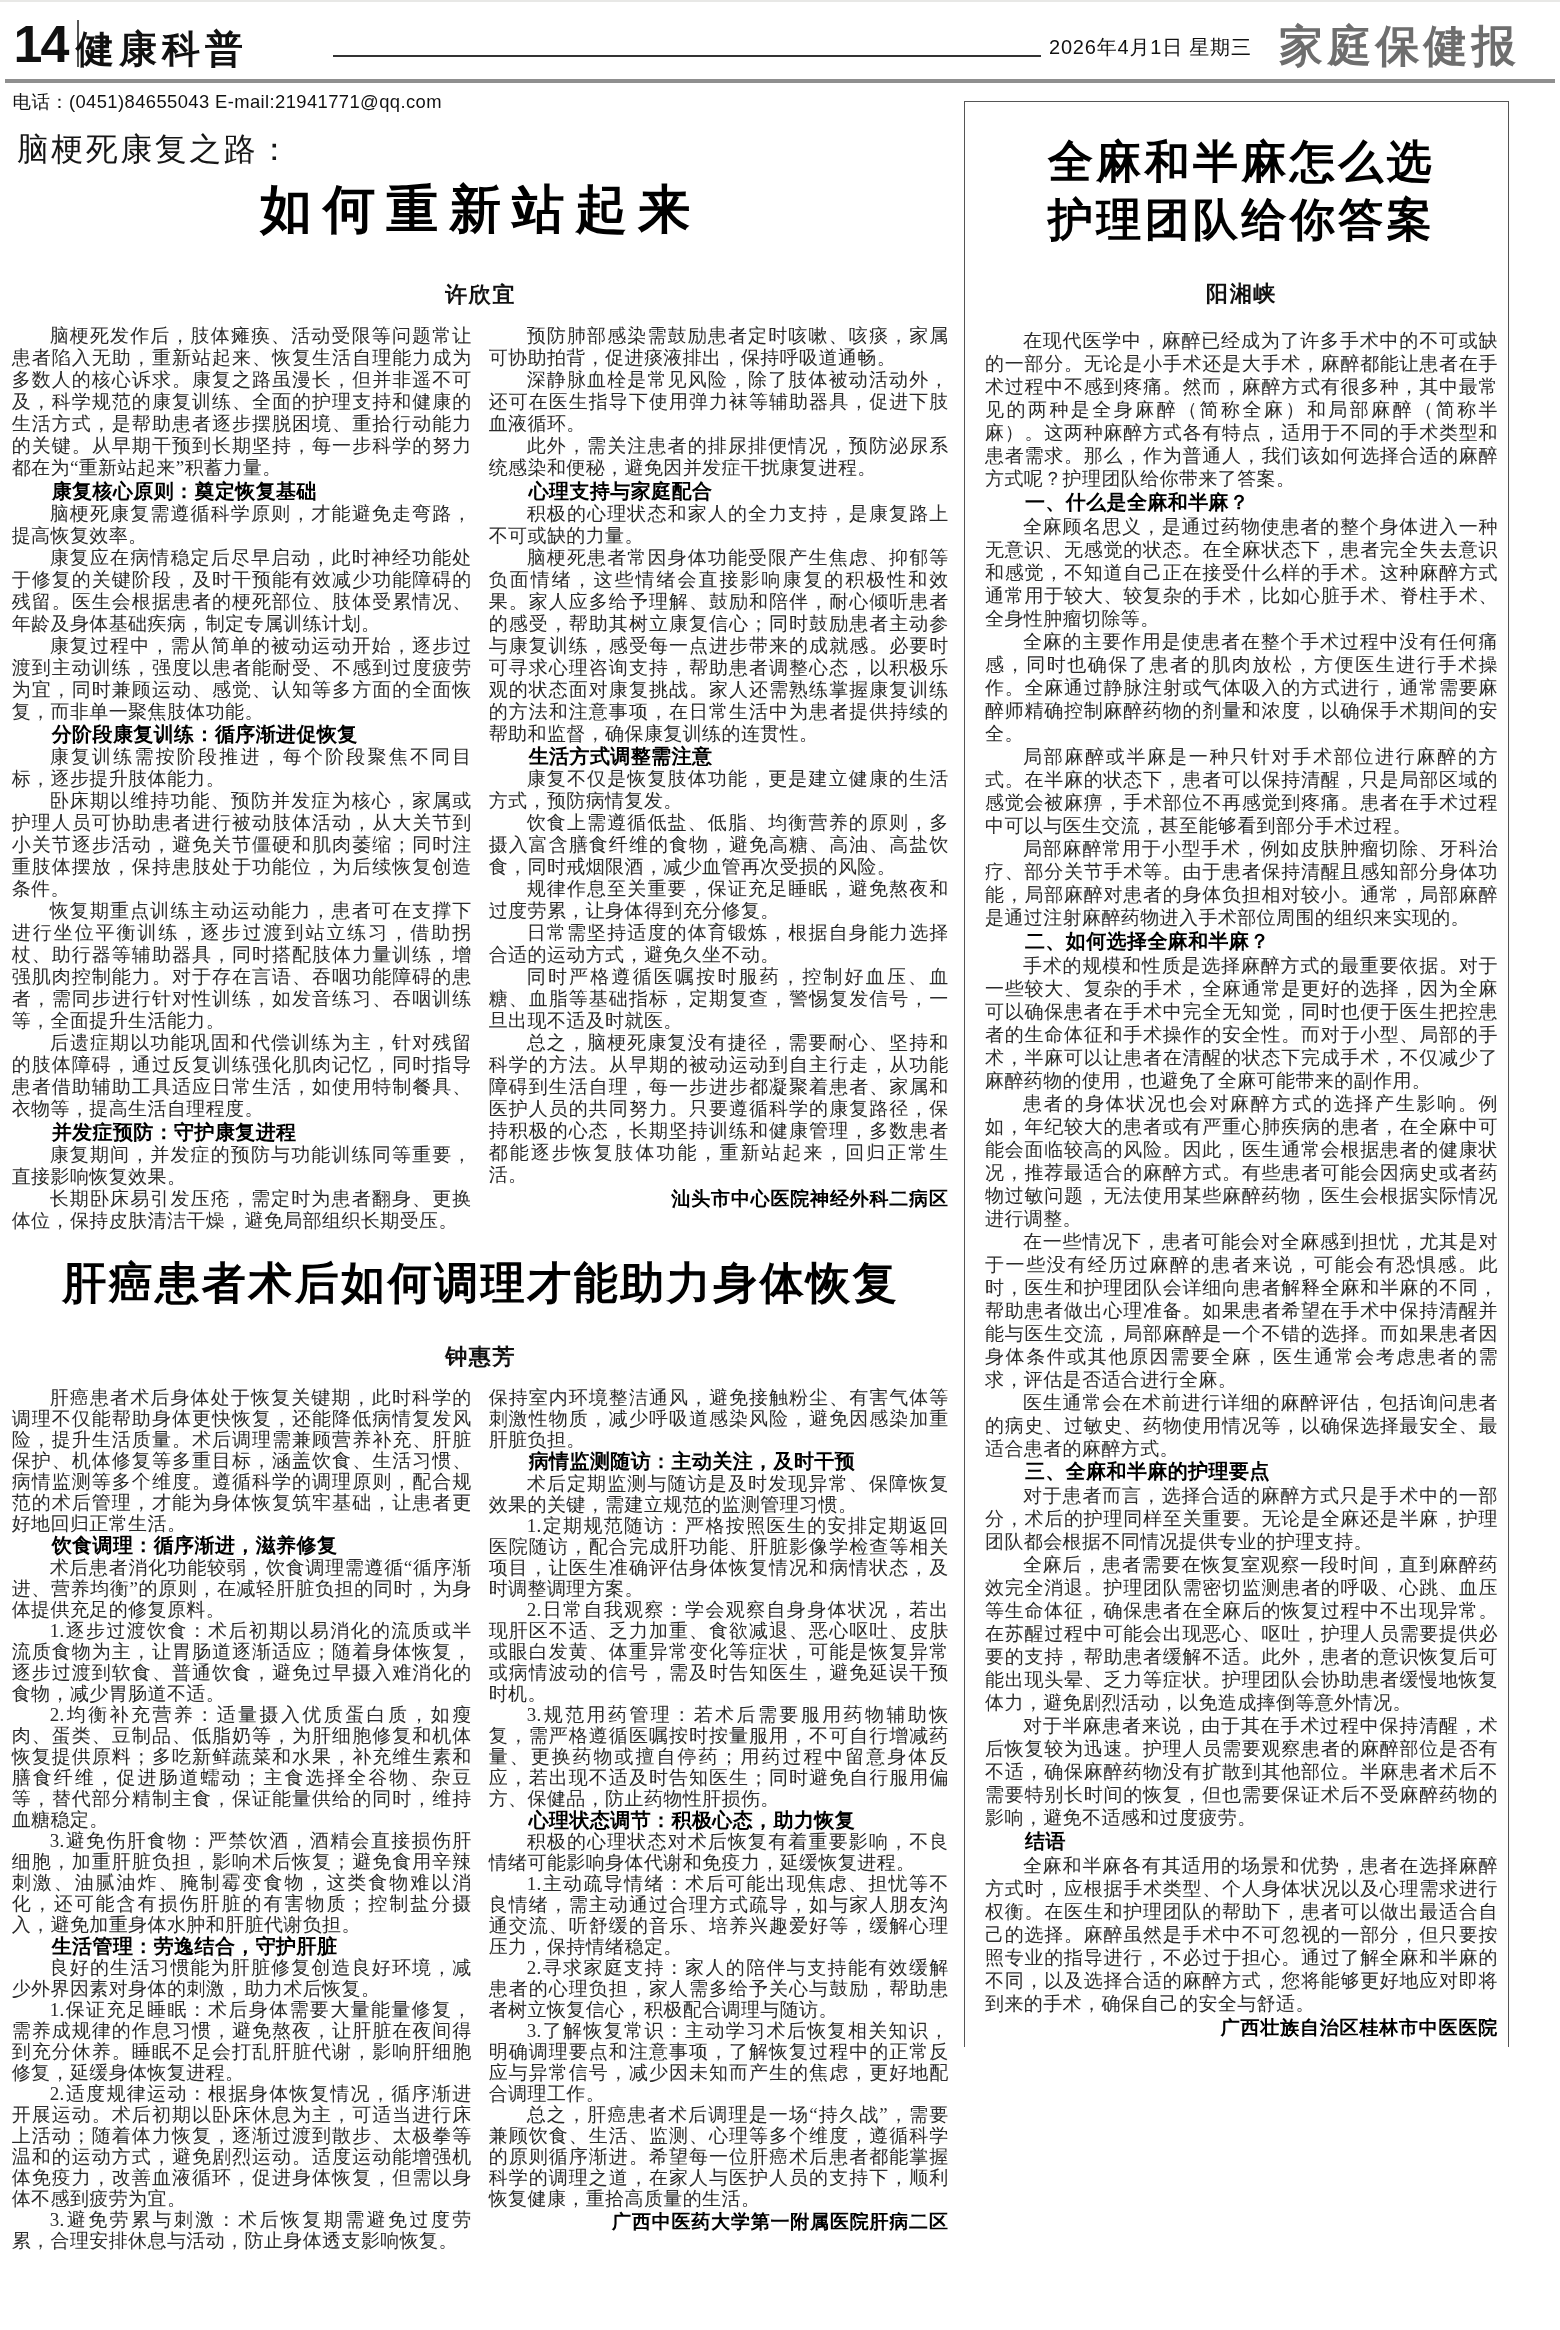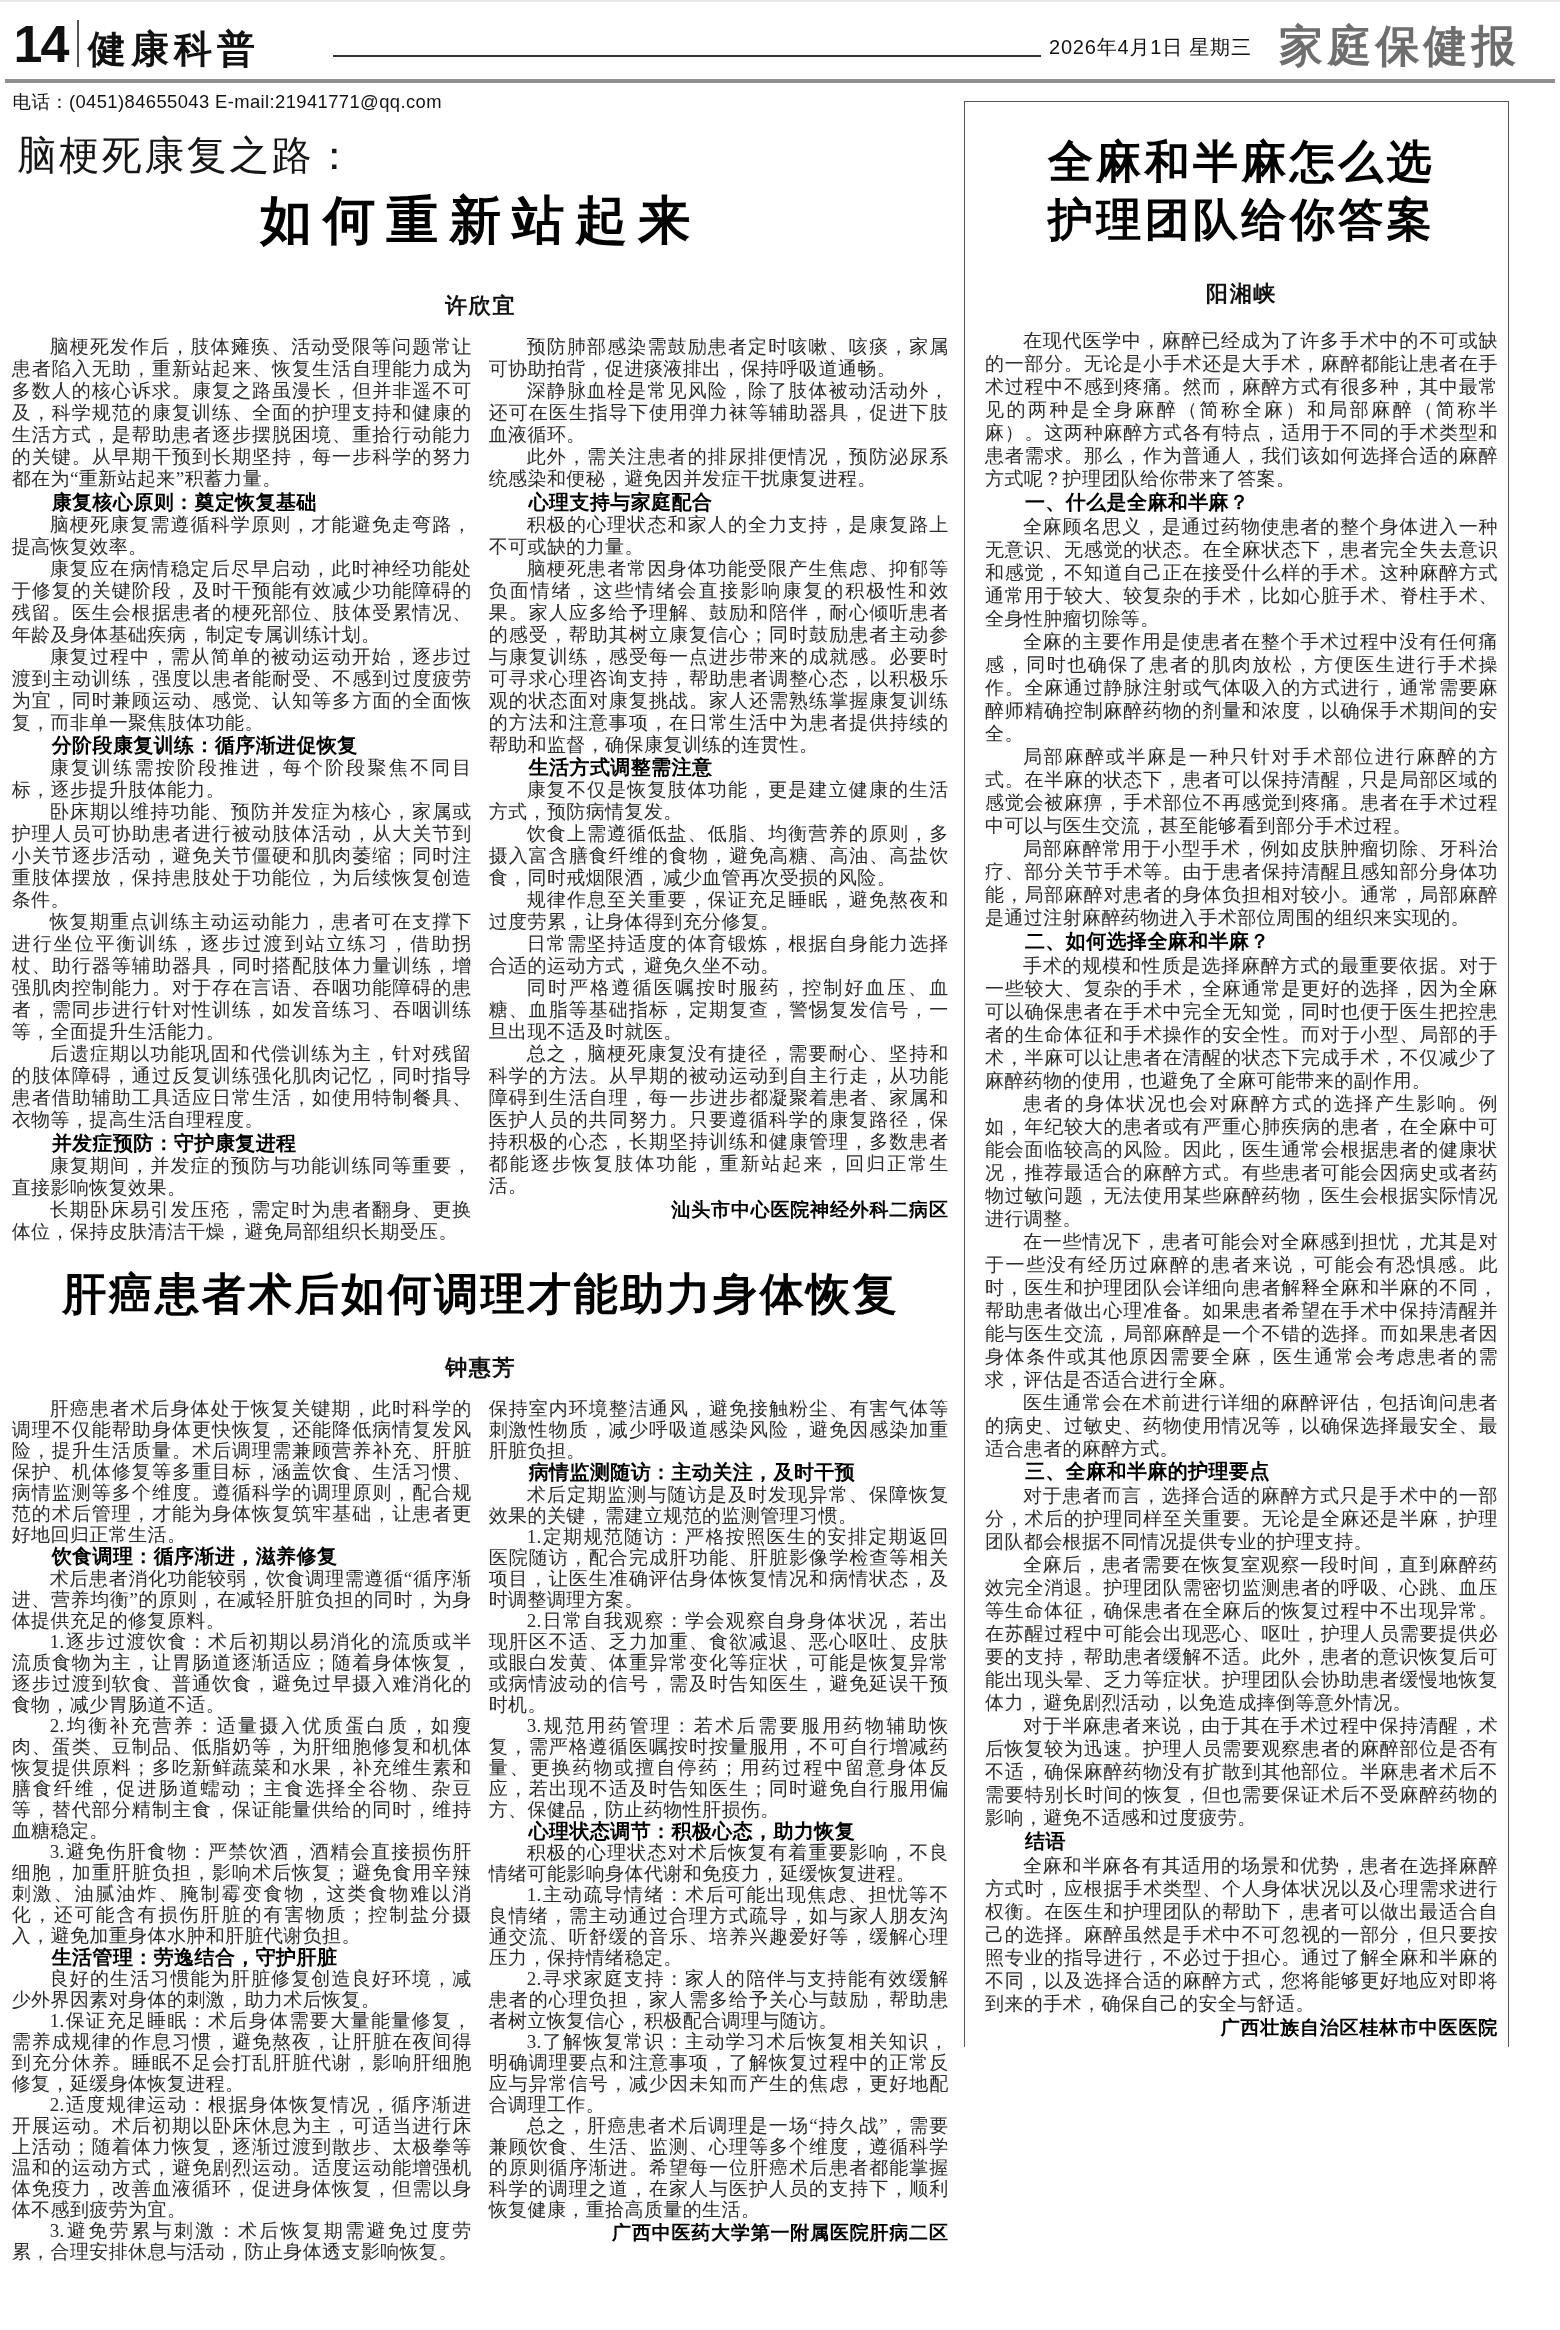--- a/index.html
+++ b/index.html
@@ -5,37 +5,37 @@
   html,body{margin:0;padding:0;background:#e8e8e6;}
   .page{
     position:relative;width:1560px;height:2330px;margin:2px auto;
     background:#ffffff;color:#2e2e2e;overflow:hidden;
     font-family:"Liberation Serif", serif;
   }
   
   .page-number{position:absolute;left:13.4px;top:11.7px;font-size:52px;font-weight:bold;color:#111;
     font-family:"Liberation Sans", sans-serif;letter-spacing:-1.7px;}
   .pn-bar{position:absolute;left:77px;top:18.4px;width:1.7px;height:47px;background:#555;}
-  .section-name{position:absolute;left:88px;top:22px;font-size:38px;font-weight:600;color:#111;
+  .section-name{position:absolute;left:76px;top:22px;font-size:38px;font-weight:600;color:#111;
     font-family:"Liberation Sans", sans-serif;letter-spacing:5px;}
   .header-rule{position:absolute;left:333px;top:53px;width:708px;height:1.7px;background:#333;}
   .issue-date{position:absolute;left:1049px;top:32px;font-size:20px;color:#111;
     font-family:"Liberation Sans", sans-serif;letter-spacing:0.8px;}
   .masthead{position:absolute;left:1279px;top:15px;font-size:44px;font-weight:bold;color:#6e6e6e;
     letter-spacing:4.2px;}
   .gray-rule{position:absolute;left:5px;top:77px;width:1550px;height:4.2px;background:#8f8f8f;}
   .contact-line{position:absolute;left:12.6px;top:87px;font-size:18.4px;color:#111;
     font-family:"Liberation Sans", sans-serif;letter-spacing:0.4px;}
   
   .left-zone{position:absolute;left:11.7px;top:119px;width:938px;}
   .right-zone{position:absolute;left:964px;top:99px;width:545px;height:1946px;
     border-left:0.8px solid #555;border-top:0.8px solid #555;border-right:0.8px solid #555;
     box-sizing:border-box;padding:0 10px 0 20px;}
   
-  .kicker{font-size:40px;color:#161616;margin:6.7px 0 0 5px;letter-spacing:2.5px;}
+  .kicker{font-size:32px;color:#161616;margin:6.7px 0 0 5px;letter-spacing:2.5px;}
   .a1-title{text-align:center;font-size:52px;font-weight:bold;color:#000;margin-top:3.4px;
     letter-spacing:11px;}
   .a3-title{text-align:center;font-size:44px;font-weight:bold;color:#000;margin-top:22px;
     letter-spacing:2.5px;}
   .a2-title{text-align:center;font-size:45px;font-weight:bold;color:#000;margin-top:32px;
     line-height:1.28;letter-spacing:3.4px;}
   .author{text-align:center;font-size:22px;color:#111;margin-top:10px;font-weight:600;
     font-family:"Liberation Sans", sans-serif;letter-spacing:1.7px;}
   .body-cols{display:flex;gap:17px;margin-top:15px;}
   .col{width:460px;}

